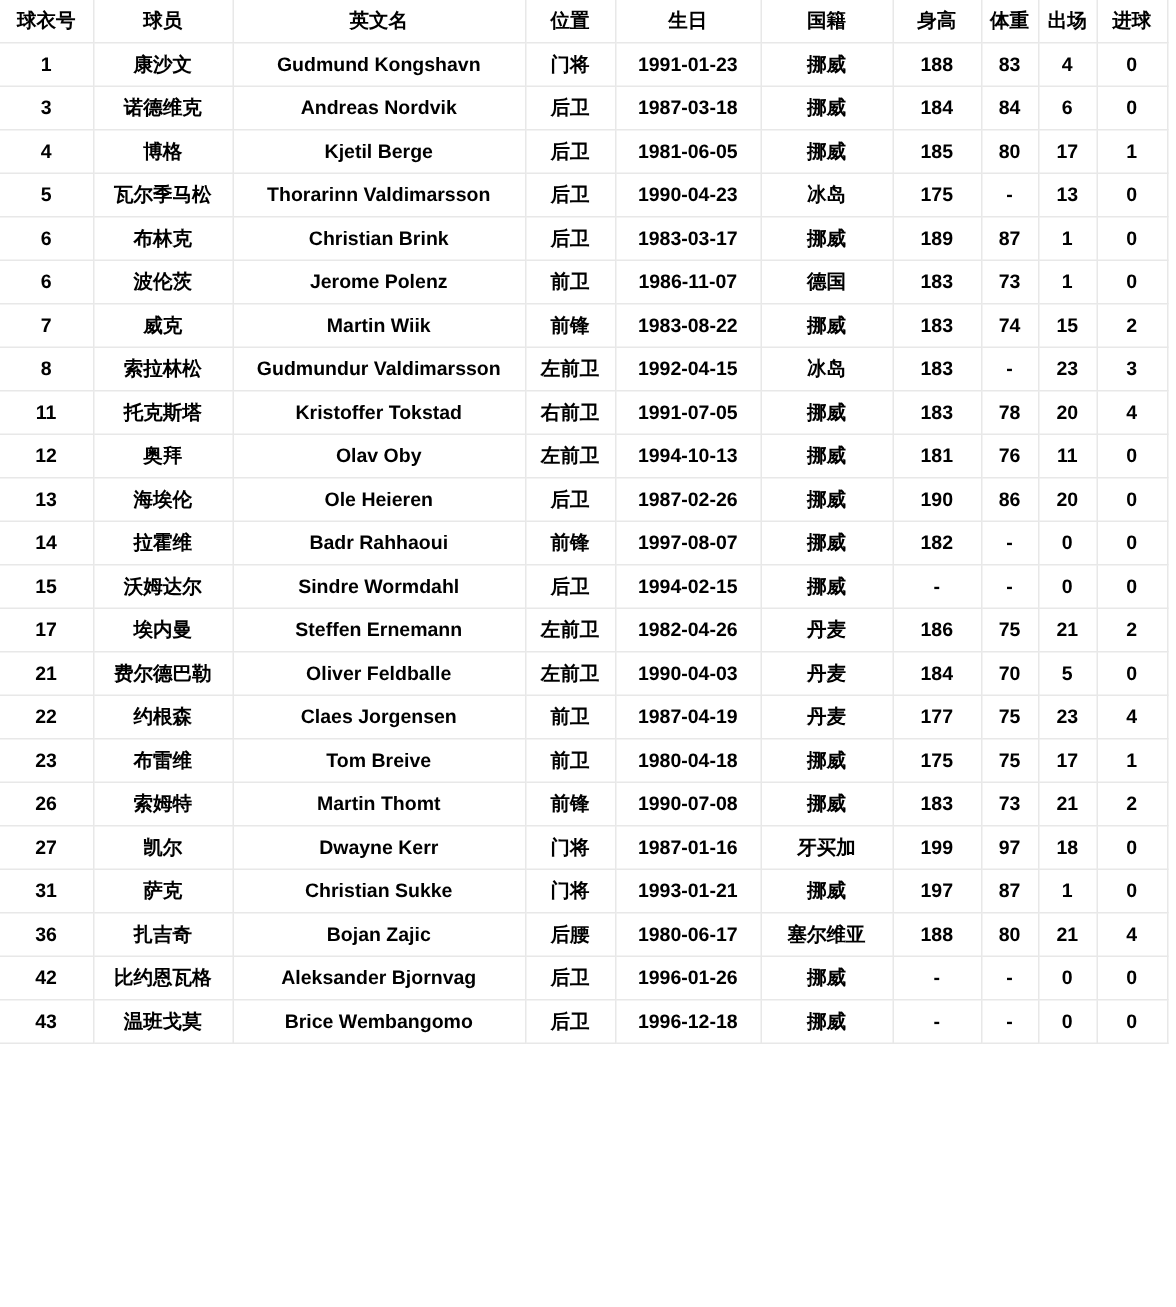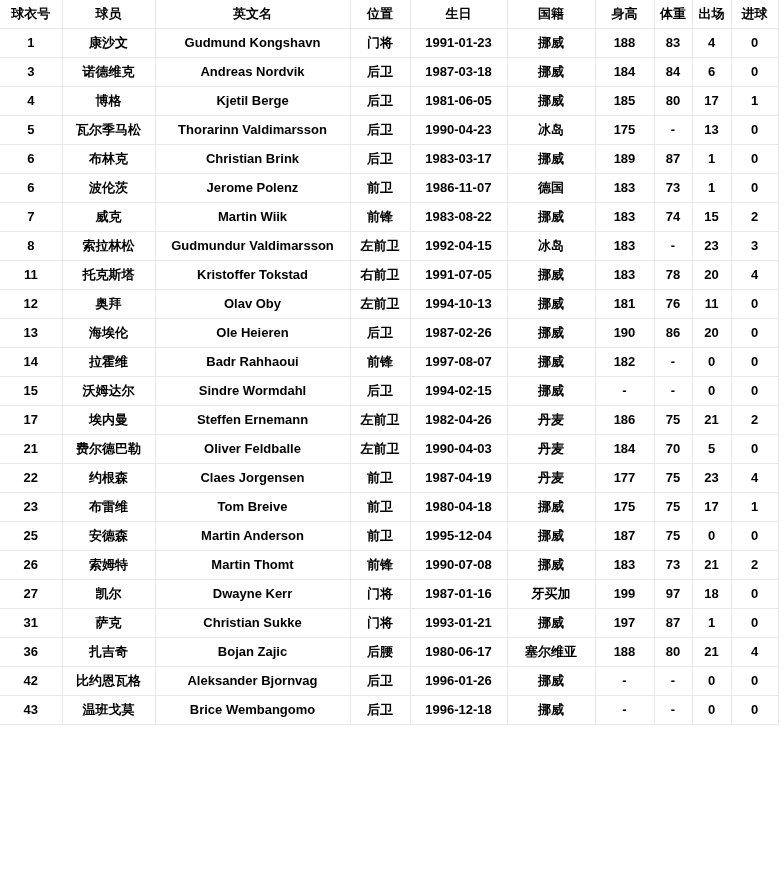--- a/index.html
+++ b/index.html
@@ -271,32 +271,20 @@
         <td>Tom Breive</td>
         <td>前卫</td>
         <td>1980-04-18</td>
         <td>挪威</td>
         <td>175</td>
         <td>75</td>
         <td>17</td>
         <td>1</td>
       </tr>
       <tr>
-        <td>25</td>
-        <td>安德森</td>
-        <td>Martin Anderson</td>
-        <td>前卫</td>
-        <td>1995-12-04</td>
-        <td>挪威</td>
-        <td>187</td>
-        <td>75</td>
-        <td>0</td>
-        <td>0</td>
-      </tr>
-      <tr>
         <td>26</td>
         <td>索姆特</td>
         <td>Martin Thomt</td>
         <td>前锋</td>
         <td>1990-07-08</td>
         <td>挪威</td>
         <td>183</td>
         <td>73</td>
         <td>21</td>
         <td>2</td>

